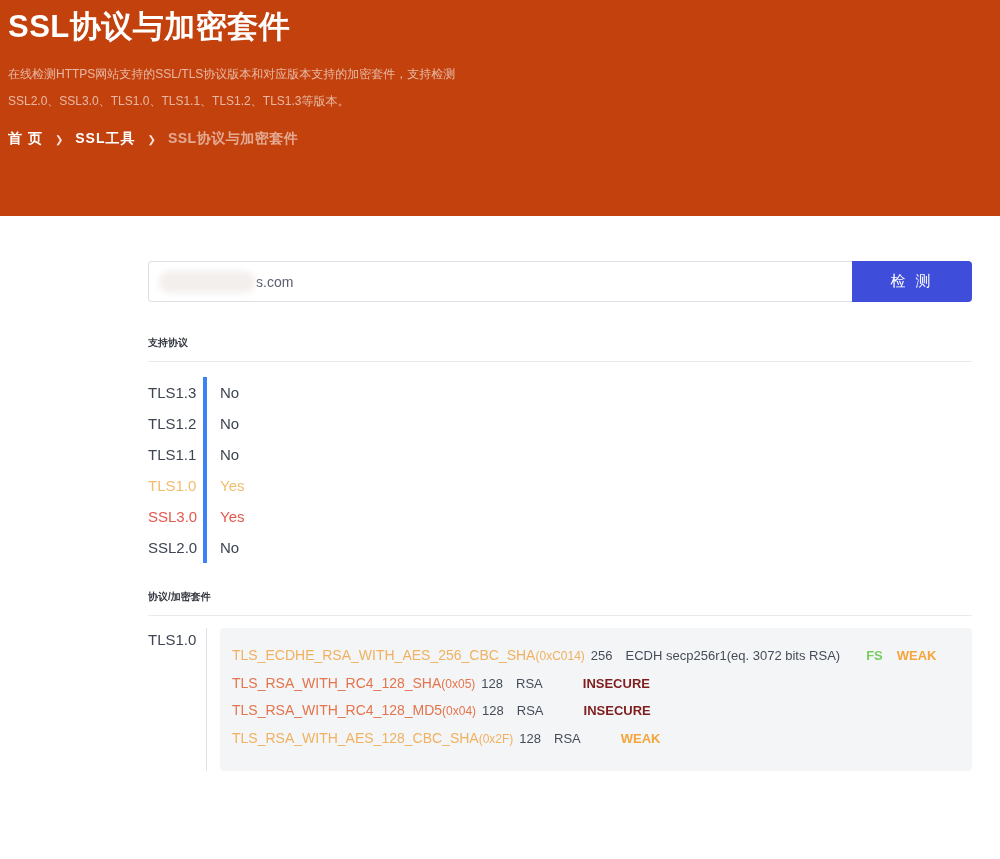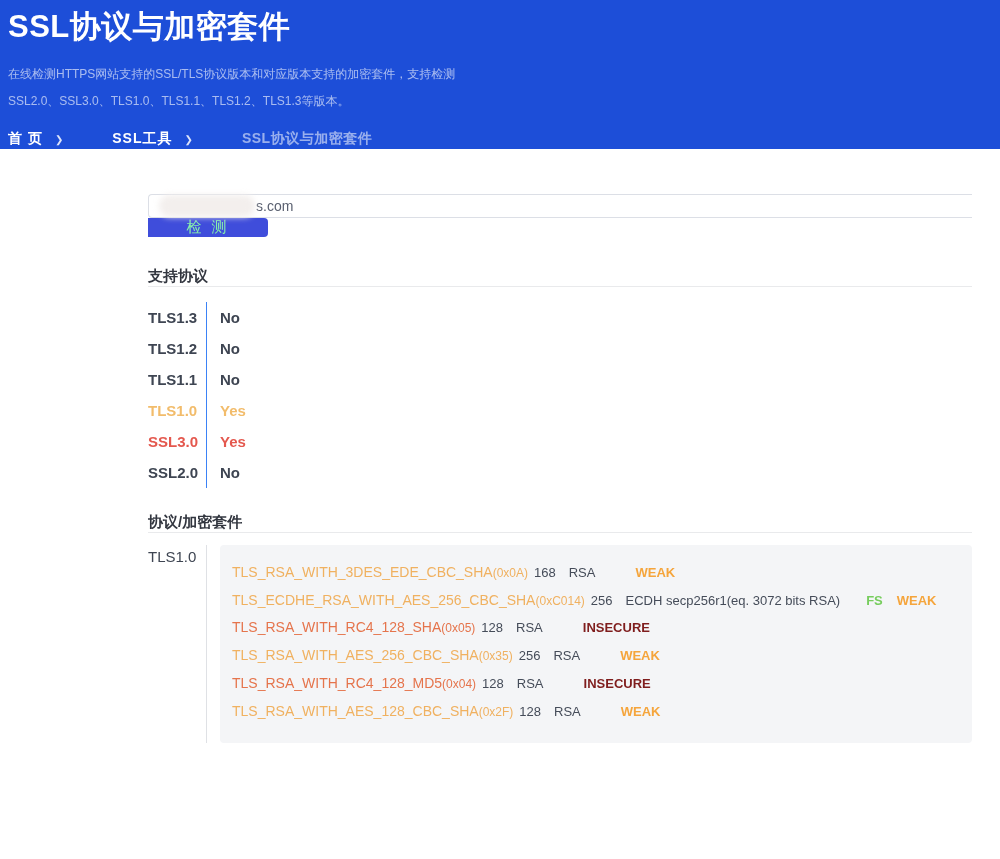--- a/index.html
+++ b/index.html
@@ -1,54 +1,54 @@
 <!DOCTYPE html>
 <html><head>
 <meta charset="utf-8">
 <style>
   * { box-sizing: border-box; margin: 0; padding: 0; }
   html, body { width: 1000px; height: 859px; overflow: hidden; background: #fff;
     font-family: "Liberation Sans", "DejaVu Sans", sans-serif; }
 
   
-  .hero { height: 149px; background: #1d4ed8; padding: 6px 8px 0 8px; }
+  .hero { height: 216px; background: #c2410c; padding: 6px 8px 0 8px; }
   .hero h1 { color: #ffffff; font-size: 31px; font-weight: 700; line-height: 42px; letter-spacing: 0.5px; }
   .hero .desc { margin-top: 13px; font-size: 12px; line-height: 27px; color: rgba(255,255,255,0.62); }
-  .breadcrumb { margin-top: 15px; font-size: 14px; font-weight: 700; display: flex; align-items: flex-start; gap: 37px; }
+  .breadcrumb { margin-top: 15px; font-size: 14px; font-weight: 700; display: flex; align-items: flex-start; }
   .crumb { color: #ffffff; text-decoration: none; letter-spacing: 1px; cursor: pointer; }
   .crumb.current { color: rgba(255,255,255,0.55); cursor: default; letter-spacing: 0.5px; }
   .sep { color: rgba(255,255,255,0.85); font-size: 10px; margin: 0 12px; }
   .crumb-wrap:last-child .sep { display: none; }
   .crumb-wrap { display: flex; align-items: center; }
 
   
   .main { padding: 0 28px 0 148px; }
 
   
-  .search-row { margin-top: 45px; display: flex; height: 41px; flex-direction: column; }
+  .search-row { margin-top: 45px; display: flex; height: 41px; }
   .search-input { flex: 1; border: 1px solid #dcdfe6; border-right: none;
     border-radius: 4px 0 0 4px; display: flex; align-items: center; padding-left: 10px;
     font-size: 14px; color: #5a6070; background: #fff; cursor: text; }
   .redacted { display: inline-block; width: 96px; height: 22px; border-radius: 11px;
     background: #f3efed; filter: blur(3px); margin-right: 1px; }
-  .detect-btn { width: 120px; background: #3f4ddb; border: none; color: #86efac;
+  .detect-btn { width: 120px; background: #3f4ddb; border: none; color: #ffffff;
     font-size: 15px; letter-spacing: 3px; border-radius: 0 4px 4px 0; cursor: pointer;
     font-family: inherit; }
 
   
-  .section-title { margin-top: 31px; font-size: 15px; font-weight: 700; color: #32363f;
-    line-height: 20px; padding-bottom: 0; border-bottom: 1px solid #e9eaec; }
+  .section-title { margin-top: 31px; font-size: 10px; font-weight: 700; color: #32363f;
+    line-height: 20px; padding-bottom: 8px; border-bottom: 1px solid #e9eaec; }
   .section-title.second { margin-top: 24px; }
 
   
   .proto-list { margin-top: 15px; }
   .p-row { display: flex; align-items: stretch; height: 31px; }
-  .p-label { width: 59px; border-right: 1px solid #3b82f6; display: flex; align-items: center;
-    font-size: 15px; color: #3e4552; font-weight: bold; }
-  .p-value { padding-left: 13px; display: flex; align-items: center; font-size: 15px; color: #3e4552; font-weight: bold; }
+  .p-label { width: 59px; border-right: 4px solid #3b82f6; display: flex; align-items: center;
+    font-size: 15px; color: #3e4552; }
+  .p-value { padding-left: 13px; display: flex; align-items: center; font-size: 15px; color: #3e4552; }
   .p-label.warning, .p-value.warning { color: #f2bc6b; }
   .p-label.danger,  .p-value.danger  { color: #e4584e; }
 
   
   .cipher-wrap { margin-top: 12px; display: flex; align-items: stretch; }
   .c-proto-label { width: 59px; border-right: 1px solid #dfe1e5; font-size: 15px;
     color: #3e4552; padding-top: 3px; }
   .c-panel { flex: 1; margin-left: 13px; background: #f4f5f7; border-radius: 4px;
     padding: 14px 12px 18px 12px; }
   .c-row { line-height: 25.7px; white-space: nowrap; }
@@ -135,37 +135,31 @@
         <span class="p-value normal">No</span>
       </div>
     </div>
 
   <div class="section-title second">协议/加密套件</div>
 
   <div class="cipher-wrap">
     <div class="c-proto-label">TLS1.0</div>
     <div class="c-panel">
 
-        <div class="c-row">
-          <span class="c-name weak"><span>TLS_RSA_WITH_3DES_EDE_CBC_SHA</span><span class="c-hex">(0x0A)</span></span><span class="c-bits">168</span><span class="c-kx">RSA</span><span class="c-fs"></span><span class="c-status weak">WEAK</span>
-        </div>
 
         <div class="c-row">
           <span class="c-name weak"><span>TLS_ECDHE_RSA_WITH_AES_256_CBC_SHA</span><span class="c-hex">(0xC014)</span></span><span class="c-bits">256</span><span class="c-kx">ECDH secp256r1(eq. 3072 bits RSA)</span><span class="c-fs">FS</span><span class="c-status weak">WEAK</span>
         </div>
 
         <div class="c-row">
           <span class="c-name insecure"><span>TLS_RSA_WITH_RC4_128_SHA</span><span class="c-hex">(0x05)</span></span><span class="c-bits">128</span><span class="c-kx">RSA</span><span class="c-fs"></span><span class="c-status insecure">INSECURE</span>
         </div>
 
 
 
-        <div class="c-row">
-          <span class="c-name weak"><span>TLS_RSA_WITH_AES_256_CBC_SHA</span><span class="c-hex">(0x35)</span></span><span class="c-bits">256</span><span class="c-kx">RSA</span><span class="c-fs"></span><span class="c-status weak">WEAK</span>
-        </div>
 
         <div class="c-row">
           <span class="c-name insecure"><span>TLS_RSA_WITH_RC4_128_MD5</span><span class="c-hex">(0x04)</span></span><span class="c-bits">128</span><span class="c-kx">RSA</span><span class="c-fs"></span><span class="c-status insecure">INSECURE</span>
         </div>
 
 
         <div class="c-row">
           <span class="c-name weak"><span>TLS_RSA_WITH_AES_128_CBC_SHA</span><span class="c-hex">(0x2F)</span></span><span class="c-bits">128</span><span class="c-kx">RSA</span><span class="c-fs"></span><span class="c-status weak">WEAK</span>
         </div>
       </div>

